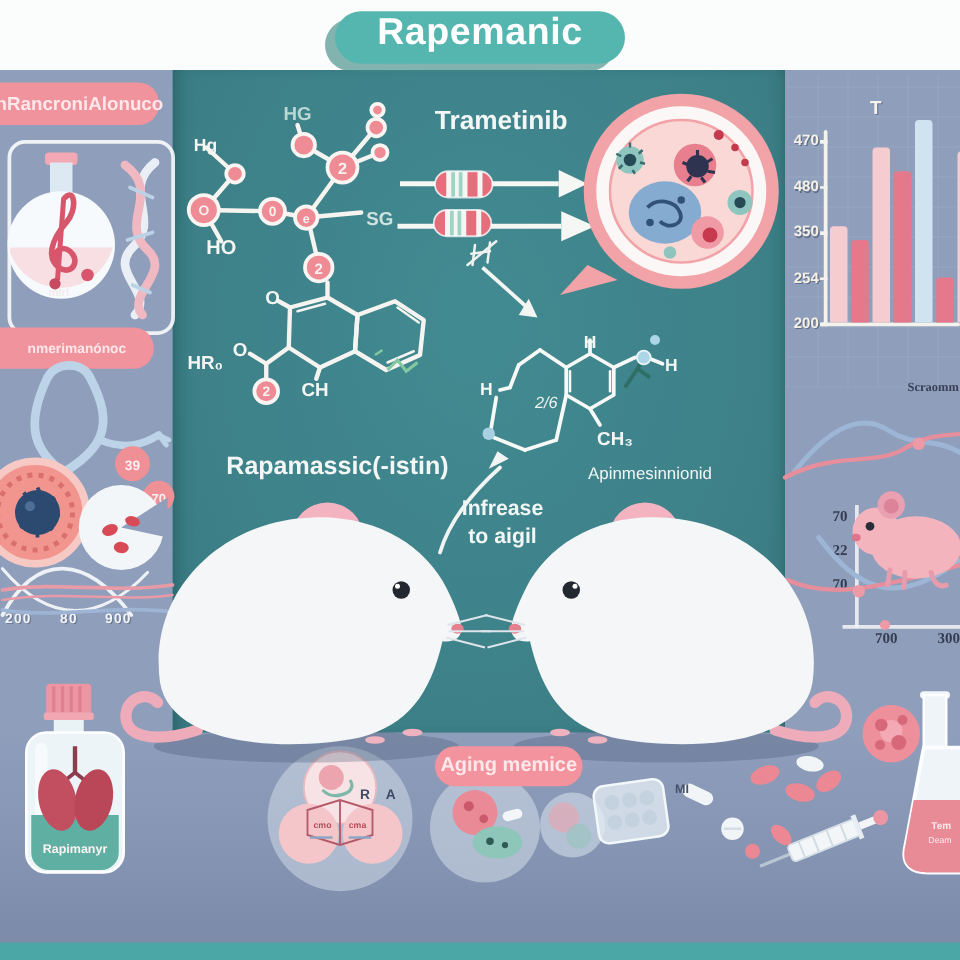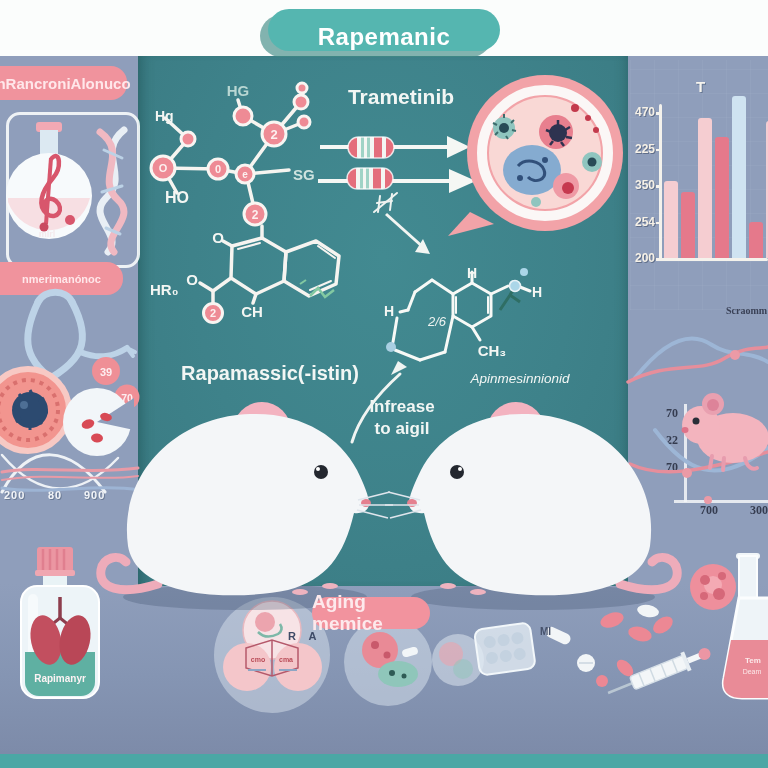--- a/index.html
+++ b/index.html
@@ -3,22 +3,22 @@
 <meta charset="utf-8">
 <style>
   html,body{margin:0;padding:0;background:#667;}
   #stage{position:relative;width:768px;height:768px;overflow:hidden;
     font-family:"Liberation Sans",sans-serif;
     background:linear-gradient(180deg,#8f9ebb 0%,#8f9ebb 76%,#8595b3 88%,#7d8ba9 98%,#7d8ba9 100%);}
   .abs{position:absolute;}
   
   #top-band{left:0;top:0;width:768px;height:56px;background:#fbfdfc;}
   #title-pill{left:268px;top:9px;width:232px;height:42px;border-radius:22px;background:#55b6b0;
-    box-shadow:-8px 6px 0 rgba(64,140,134,.65);display:flex;align-items:flex-end;justify-content:center;
-    color:#fff;font-size:24px;font-weight:bold;letter-spacing:.5px;}
+    box-shadow:-8px 6px 0 rgba(64,140,134,.65);display:flex;align-items:flex-start;justify-content:center;
+    color:#fff;font-size:30px;font-weight:bold;letter-spacing:.5px;}
   
   #teal-panel{left:138px;top:56px;width:490px;height:530px;
     background:radial-gradient(ellipse at 50% 38%,#428a91 0%,#3e828a 55%,#3a7a82 100%);
     box-shadow:inset 12px 0 14px -10px rgba(15,60,60,.45), inset -10px 0 12px -9px rgba(15,60,60,.35);}
   #grid-overlay{left:630px;top:60px;width:138px;height:250px;opacity:.55;
     background:repeating-linear-gradient(90deg,rgba(255,255,255,.07) 0 1px,transparent 1px 24px),
                repeating-linear-gradient(0deg,rgba(255,255,255,.07) 0 1px,transparent 1px 24px);}
   #bottom-strip{left:0;bottom:0;width:768px;height:14px;background:#4ba7a5;}
   
   .side-label{left:0;background:#f0939d;color:#ffe7ea;font-weight:bold;
@@ -43,27 +43,27 @@
   #rc-xaxis{position:absolute;left:30px;top:200px;width:110px;height:2.5px;background:rgba(244,246,248,.85);}
   .rc-ytick{position:absolute;left:8px;width:26px;text-align:right;font-size:12px;font-weight:bold;color:#353c50;}
   .rc-xtick{position:absolute;top:203px;font-size:12px;font-weight:bold;color:#353c50;}
   .lc-xtick{position:absolute;top:489px;font-size:11px;font-weight:bold;color:#f2f4f7;letter-spacing:1px;
     text-shadow:1px 1px 0 rgba(70,85,110,.5);}
   
   .tp-text{color:#f2f6f4;text-align:center;}
   #trametinib{left:336px;top:85px;width:130px;font-size:21px;font-weight:bold;}
   #rapamassic{left:172px;top:362px;width:196px;font-size:20px;font-weight:bold;}
   #infrease{left:350px;top:396px;width:104px;font-size:17px;font-weight:bold;line-height:22px;}
-  #apin{left:452px;top:371px;width:136px;font-size:13.5px;font-style:italic;}
+  #apin{left:452px;top:371px;width:136px;font-size:13.5px;}
   #badge79{left:566px;top:286px;width:68px;height:68px;border-radius:50%;background:#f29aa1;border:5px solid #fdfdfd;
     box-sizing:border-box;display:flex;align-items:center;justify-content:center;
     color:#3a4468;font-size:27px;font-weight:bold;}
   
-  #aging-pill{left:312px;top:597px;width:118px;height:32px;border-radius:16px;background:#f2939e;
-    display:flex;align-items:center;justify-content:center;color:#fde9ec;font-size:19px;font-weight:bold;z-index:6;}
+  #aging-pill{left:348px;top:597px;width:118px;height:32px;border-radius:16px;background:#f2939e;
+    display:flex;align-items:center;justify-content:center;color:#fde9ec;font-size:16px;font-weight:bold;z-index:6;}
   #ra-label{left:288px;top:630px;font-size:11px;font-weight:bold;color:#3e4a66;letter-spacing:5px;z-index:6;}
   #mi-label{left:540px;top:626px;font-size:10px;font-weight:bold;color:#46516b;z-index:6;}
   #art{left:0;top:0;width:768px;height:768px;z-index:3;pointer-events:none;}
   .layer{pointer-events:none;}
 </style>
 </head>
 <body>
 
 <div id="stage">
 
@@ -82,21 +82,21 @@
   <div class="abs side-label" id="label-mid">
     <span>nmerimanónoc</span>
   </div>
 
   <div class="abs" id="bar-chart">
     <div id="bc-t">T</div>
     <div id="bc-axis"></div>
     <div id="bc-base"></div>
     <div>
         <div class="ytick" style="top: 27px;">470</div>
-        <div class="ytick" style="top: 63.5px;">225</div>
+        <div class="ytick" style="top: 63.5px;">480</div>
         <div class="ytick" style="top: 100px;">350</div>
         <div class="ytick" style="top: 136.5px;">254</div>
         <div class="ytick" style="top: 173px;">200</div>
       </div>
     <div id="bc-bars">
         <div class="bar" style="left: 0px; height: 77px; background: rgb(245, 205, 209);"></div>
         <div class="bar" style="left: 17px; height: 66px; background: rgb(229, 121, 139);"></div>
         <div class="bar" style="left: 34px; height: 140.25px; background: rgb(245, 205, 209);"></div>
         <div class="bar" style="left: 51px; height: 121px; background: rgb(229, 121, 139);"></div>
         <div class="bar" style="left: 68px; height: 162.25px; background: rgb(207, 227, 241);"></div>

